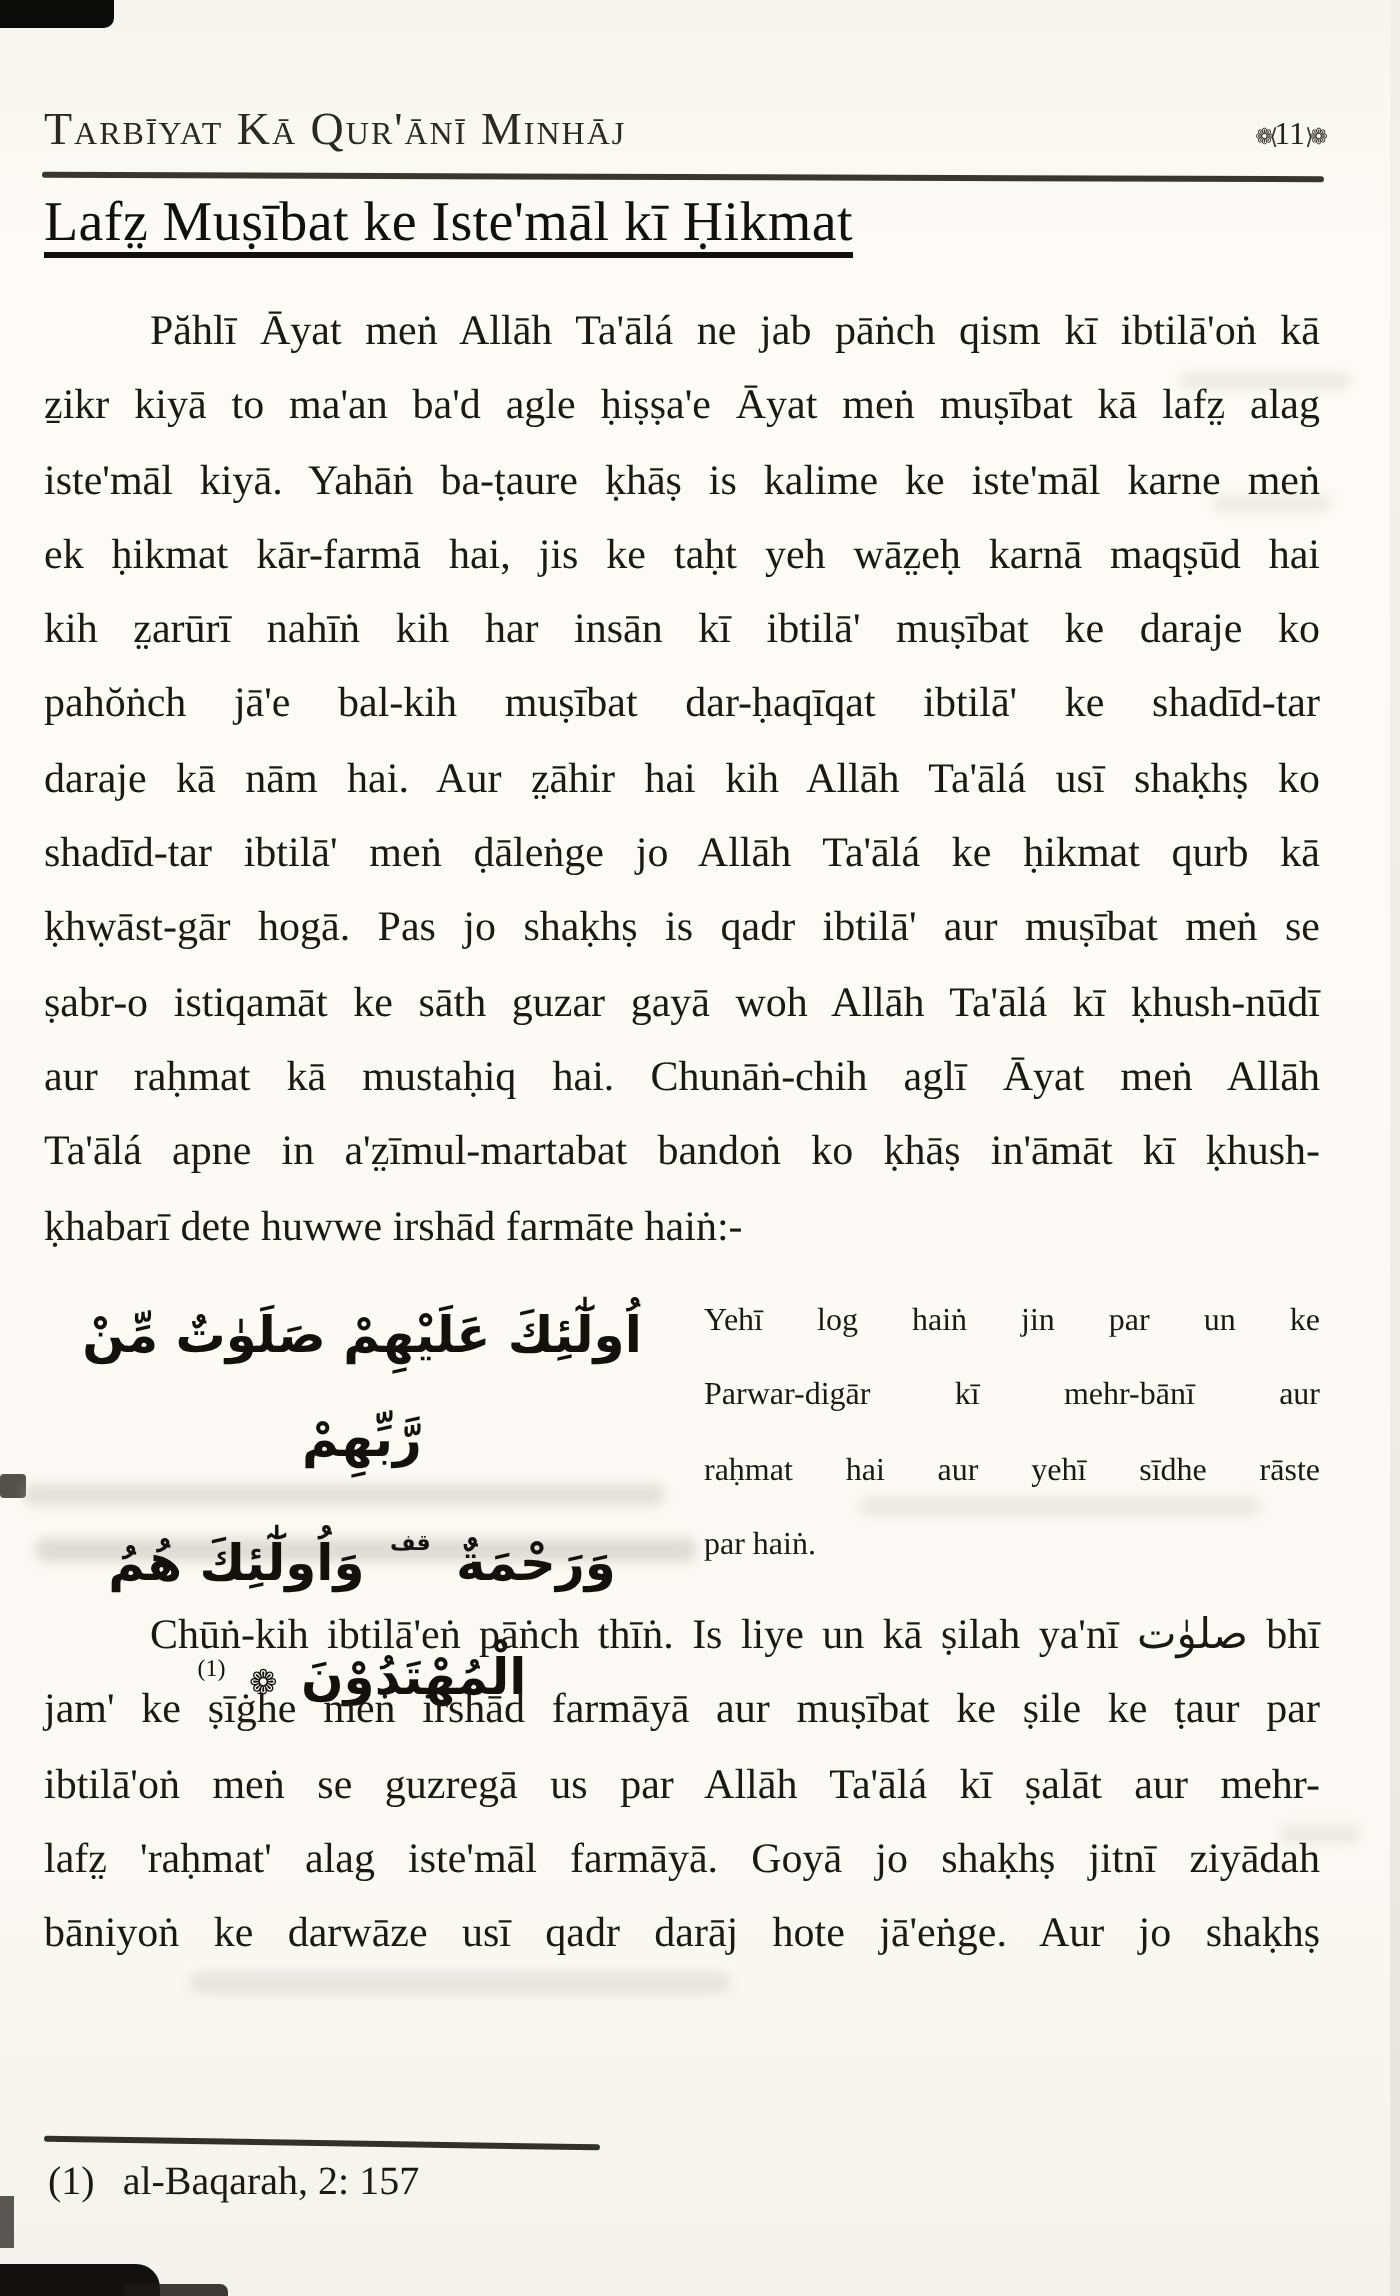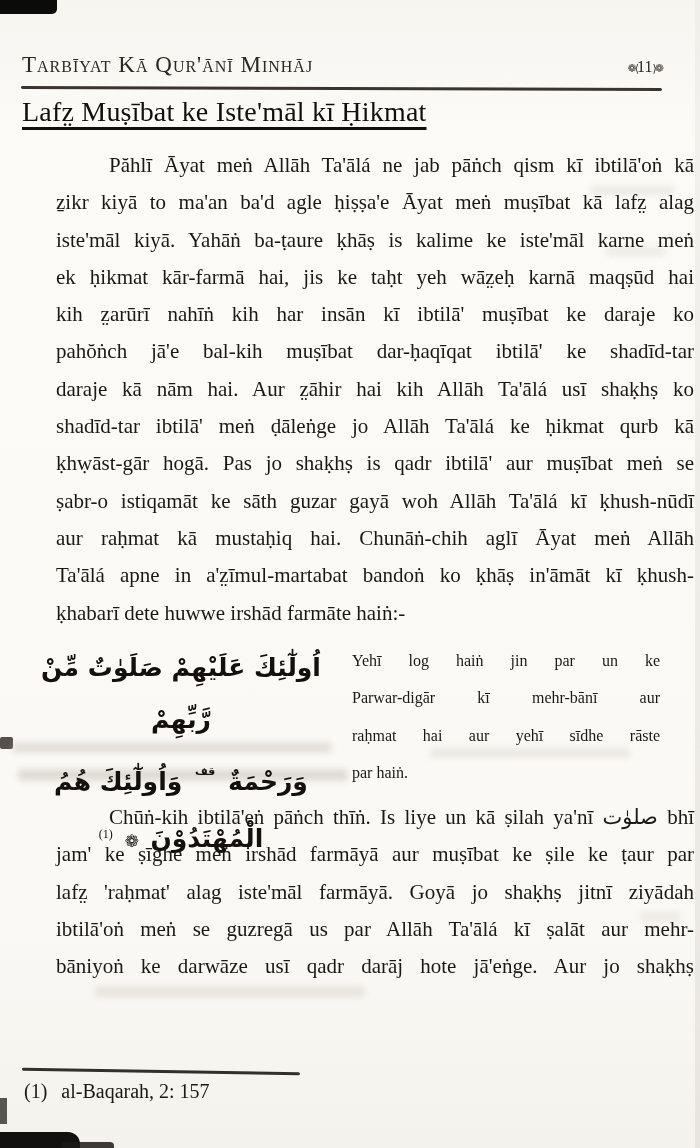--- a/index.html
+++ b/index.html
@@ -26,21 +26,21 @@
   
   .hdr{position:absolute;top:52px;left:22px;width:640px;display:flex;justify-content:space-between;align-items:baseline;}
   .hdr-title{font-variant:small-caps;font-size:23px;letter-spacing:1px;color:#2c2822;}
   .pn{font-size:16px;font-weight:normal;color:#26231f;white-space:nowrap;}
   .pn-orn{font-family:"DejaVu Sans",sans-serif;font-size:11px;letter-spacing:-2px;color:#3a362f;}
   .hdr-rule{position:absolute;top:87px;left:21px;width:641px;height:3px;background:#3a362f;border-radius:2px;transform:rotate(0.2deg);}
   
   .chapter-heading{position:absolute;top:96px;left:22px;margin:0;font-size:28px;font-weight:normal;color:#12100d;letter-spacing:.2px;}
   .heading-text{text-decoration:underline;text-decoration-thickness:2.5px;text-underline-offset:6px;}
   
-  .para{position:absolute;left:22px;width:638px;font-size:21px;line-height:37.3px;margin-left:34px;}
+  .para{position:absolute;left:22px;width:638px;font-size:21px;line-height:37.3px;}
   .para1{top:147px;}
   .para2{top:799px;}
   .line{text-align:justify;text-align-last:justify;}
   .line.first{padding-left:53px;}
   .line.ragged{text-align-last:left;}
   
   .quote{position:absolute;top:636px;left:22px;width:638px;display:flex;}
   .arabic{width:318px;padding-top:6px;direction:rtl;text-align:center;
     font-family:"DejaVu Sans",sans-serif;font-size:25px;font-weight:bold;line-height:52px;color:#14110d;}
   .waqf{font-size:11px;vertical-align:15px;margin:0 4px;font-weight:bold;}
@@ -115,22 +115,22 @@
         <div class="line">Yehī log haiṅ jin par un ke</div>
         <div class="line">Parwar-digār kī mehr-bānī aur</div>
         <div class="line">raḥmat hai aur yehī sīdhe rāste</div>
         <div class="line ragged">par haiṅ.</div>
       </div>
   </section>
 
   <section class="para para2">
       <div class="line first">Chūṅ-kih ibtilā'eṅ pāṅch thīṅ. Is liye un kā ṣilah ya'nī صلوٰت bhī</div>
       <div class="line">jam' ke ṣīġhe meṅ irshād farmāyā aur muṣībat ke ṣile ke ṭaur par</div>
+      <div class="line">ibtilā'oṅ meṅ se guzregā us par Allāh Ta'ālá kī ṣalāt aur mehr-</div>
       <div class="line">lafz̤ 'raḥmat' alag iste'māl farmāyā. Goyā jo shaḳhṣ jitnī ziyādah</div>
-      <div class="line">ibtilā'oṅ meṅ se guzregā us par Allāh Ta'ālá kī ṣalāt aur mehr-</div>
       <div class="line">bāniyoṅ ke darwāze usī qadr darāj hote jā'eṅge. Aur jo shaḳhṣ</div>
     </section>
 
   <div class="fn-rule"></div>
   <div class="footnote">
     <span class="fn-marker">(1)</span><span>al-Baqarah, 2: 157</span>
   </div>
 
 </div>
 

